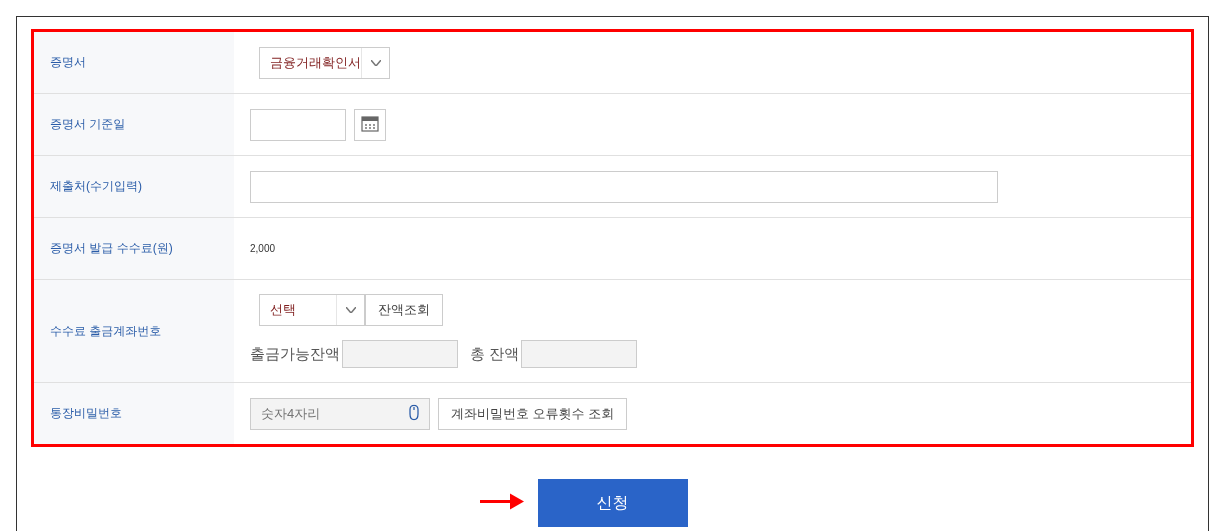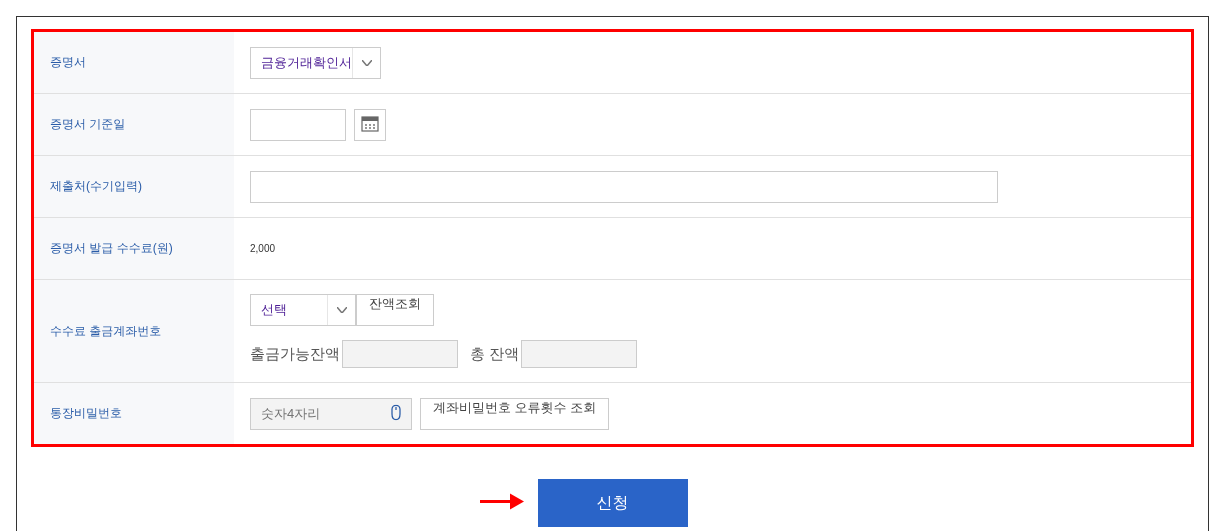--- a/index.html
+++ b/index.html
@@ -50,21 +50,22 @@
       display: inline-flex;
       align-items: center;
       justify-content: space-between;
       border: 1px solid #ccc;
       height: 32px;
       padding: 0 0 0 10px;
       min-width: 130px;
       background: #fff;
       cursor: pointer;
       font-size: 13px;
-      color: #4c1d95;
+      color: #7f1d1d;
+      margin-left: 9px;
     }
     .select-arrow {
       width: 28px;
       height: 100%;
       display: flex;
       align-items: center;
       justify-content: center;
       border-left: 1px solid #e6e6e6;
       color: #777;
     }
@@ -101,21 +102,21 @@
     }
     .btn-outline {
       border: 1px solid #ccc;
       background: #fff;
       height: 32px;
       padding: 0 12px;
       font-size: 13px;
       color: #444;
       cursor: pointer;
       display: inline-flex;
-      align-items: flex-start;
+      align-items: center;
     }
     .inline-row {
       display: flex;
       align-items: center;
       flex-wrap: wrap;
     }
     .sub-label {
       font-size: 15px;
       color: #555;
       margin-right: 2px;
@@ -127,21 +128,21 @@
       width: 116px;
     }
     .password-wrap {
       position: relative;
       display: inline-block;
     }
     .password-input {
       border: 1px solid #ccc;
       background: #f3f3f3;
       height: 32px;
-      width: 162px;
+      width: 180px;
       padding: 0 34px 0 10px;
       font-size: 13px;
       color: #888;
     }
     .mouse-icon {
       position: absolute;
       right: 8px;
       top: 50%;
       transform: translateY(-50%);
       color: #2a5ca8;

